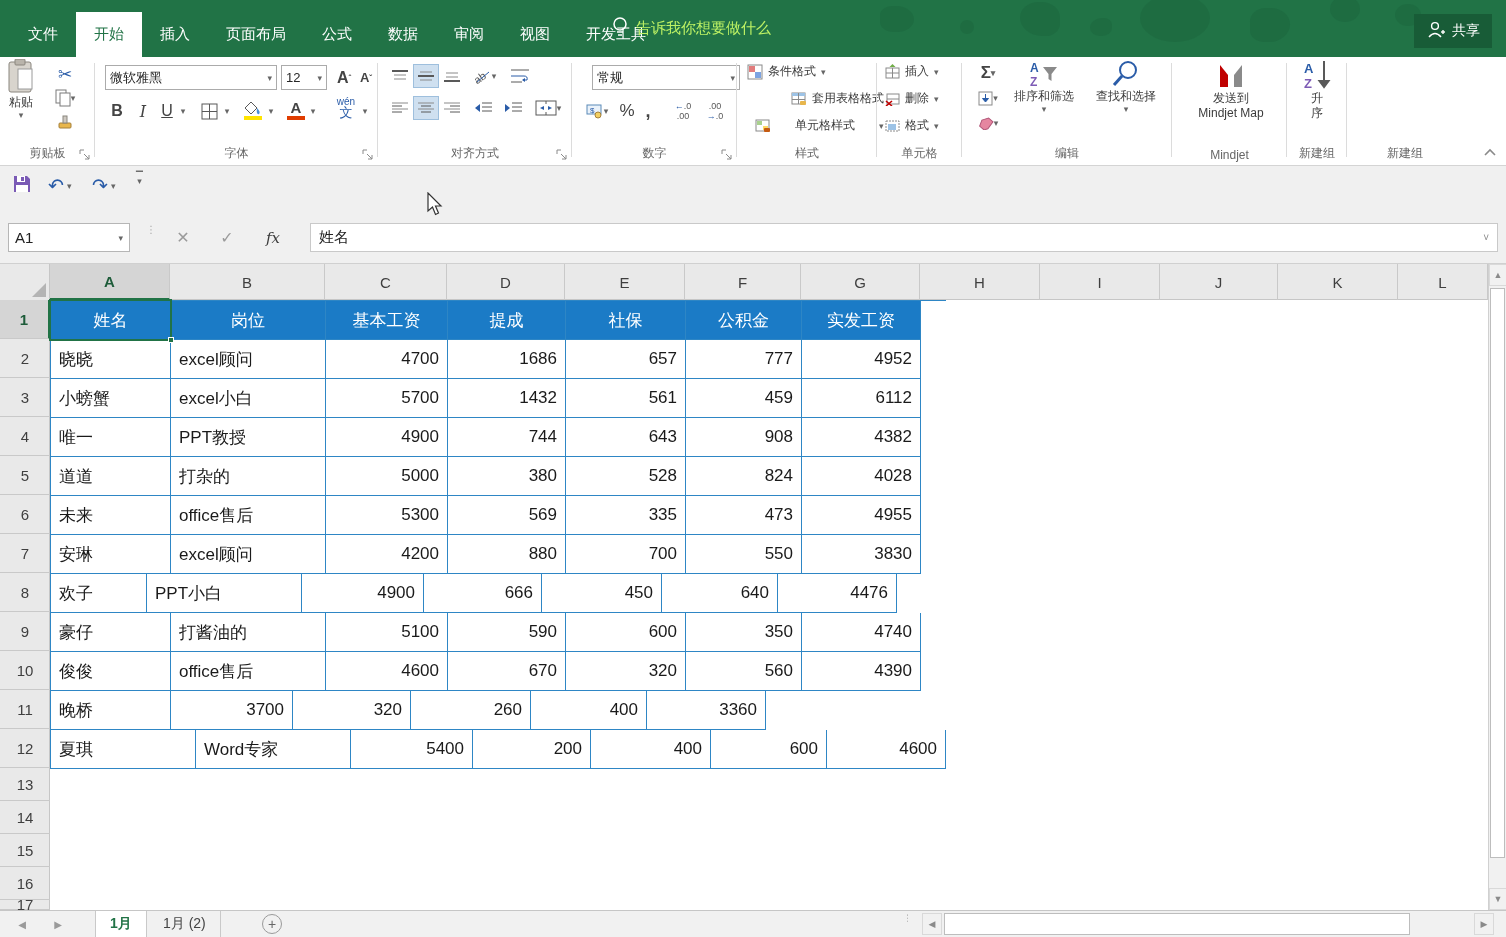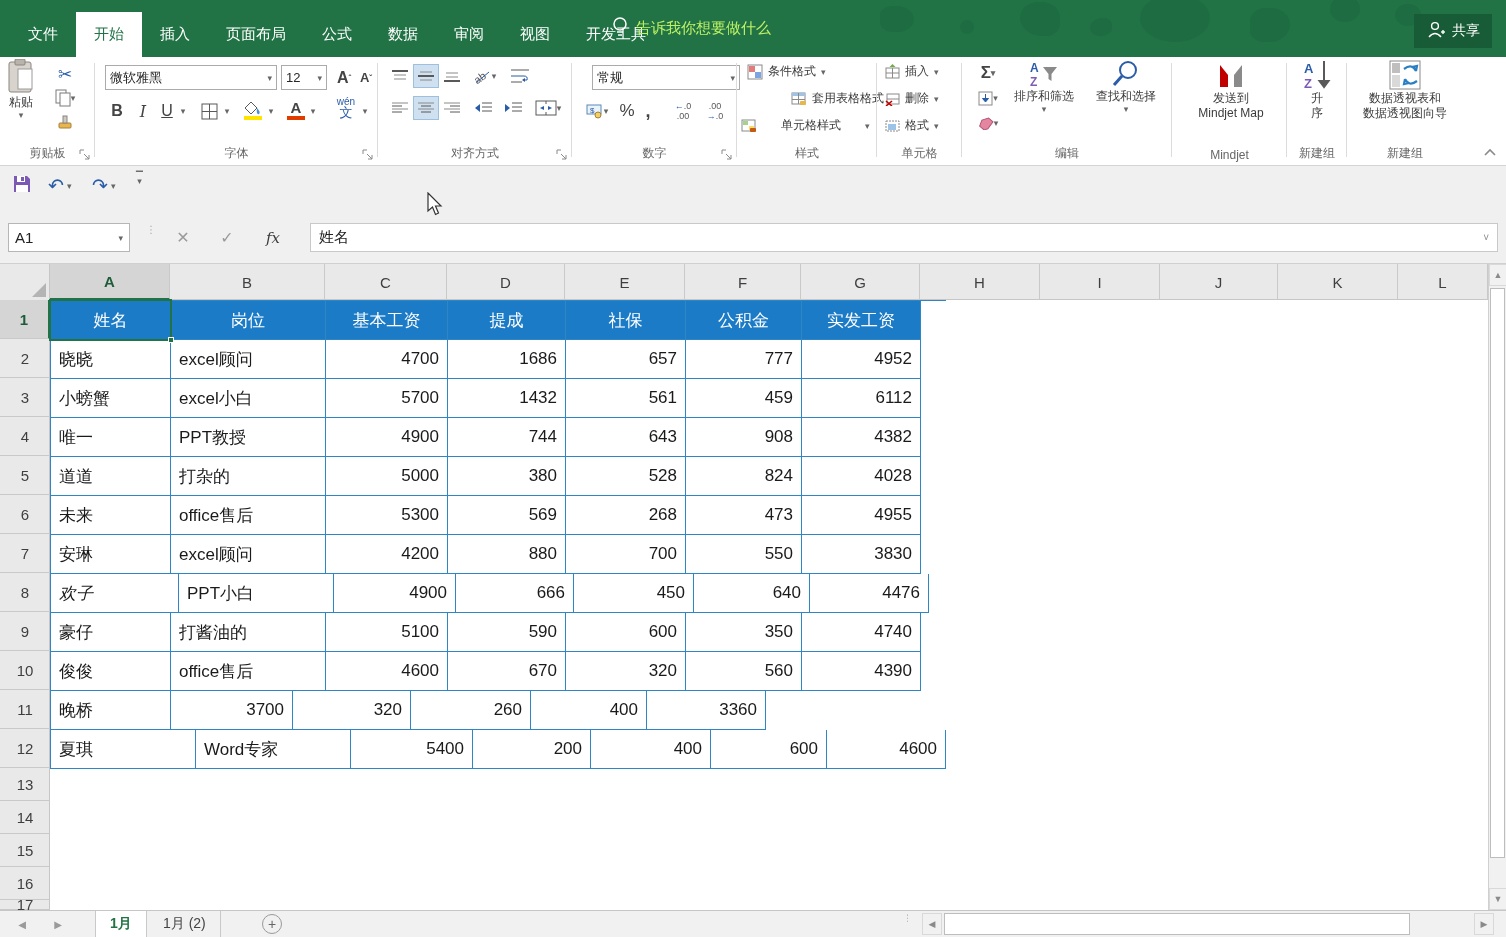--- a/index.html
+++ b/index.html
@@ -388,21 +388,21 @@
         <svg width="16" height="16" viewBox="0 0 16 16">
             <rect x="1" y="2" width="13" height="11" fill="#fff" stroke="#8a8a8a"></rect>
             <rect x="1" y="2" width="13" height="3" fill="#9dc3e6"></rect>
             <line x1="1" y1="8.5" x2="14" y2="8.5" stroke="#8a8a8a"></line>
             <line x1="7.5" y1="2" x2="7.5" y2="13" stroke="#8a8a8a"></line>
             <rect x="9" y="10" width="6" height="4" rx="1" fill="#e8b64c"></rect>
           </svg>
         <span>套用表格格式</span>
           <span class="dd">▾</span>
       </div>
-      <div class="stackbtn" style="left:4px;top:60px;gap:24px;">
+      <div class="stackbtn" style="left:18px;top:60px;gap:24px;">
         <svg width="16" height="16" viewBox="0 0 16 16">
             <rect x="1" y="2" width="13" height="11" fill="#fff" stroke="#8a8a8a"></rect>
             <rect x="2" y="3" width="5" height="4" fill="#a9d18e"></rect>
             <rect x="8" y="8" width="5" height="4" fill="#ffd966"></rect>
             <rect x="9" y="10" width="6" height="4" rx="1" fill="#c55a11"></rect>
           </svg>
         <span>单元格样式</span>
           <span class="dd">▾</span>
       </div>
       <div class="glabel">样式</div>
@@ -498,31 +498,20 @@
           <path d="M22 2 v22 M22 28 l-4.5 -6 h9z" stroke="#595959" fill="#595959" stroke-width="2"></path>
         </svg>
         <span class="cap">升</span>
         <span class="cap">序</span>
       </div>
       <div class="glabel">新建组</div>
       <div class="gsep" style="left:59px;"></div>
     </div>
 
     <div class="group" style="left:1347px;width:116px;">
-      <div class="bigbtn" style="left:8px;width:100px;">
-        <svg width="34" height="32" viewBox="0 0 34 32">
-            <rect x="2" y="2" width="30" height="28" fill="#fff" stroke="#8a8a8a"></rect>
-            <rect x="4" y="4" width="8" height="10" fill="#bfbfbf"></rect>
-            <rect x="4" y="16" width="8" height="12" fill="#d9d9d9"></rect>
-            <path d="M16 10 q8 -6 12 2 M28 12 l1 -5 -5 1" fill="none" stroke="#2a7fc4" stroke-width="2.2"></path>
-            <path d="M29 22 q-8 6 -12 -2 M17 20 l-1 5 5 -1" fill="none" stroke="#2a7fc4" stroke-width="2.2"></path>
-          </svg>
-        <span class="cap">数据透视表和</span>
-        <span class="cap">数据透视图向导</span>
-      </div>
       <div class="glabel">新建组</div>
     </div>
 
     <div class="icbtn" style="left:1480px;top:85px;width:20px;height:20px;color:#8a8a8a;">
       <svg width="12" height="8" viewBox="0 0 12 8">
           <path d="M1 7 L6 2 L11 7" fill="none" stroke="#8a8a8a" stroke-width="1.6"></path>
         </svg>
     </div>
 
     <div id="cursor">
@@ -643,35 +632,35 @@
           <div class="cell num" style="width: 118px;">380</div>
           <div class="cell num" style="width: 120px;">528</div>
           <div class="cell num" style="width: 116px;">824</div>
           <div class="cell num" style="width: 119px;">4028</div>
         </div>
         <div class="trow ">
           <div class="cell txt" style="width: 120px;">未来</div>
           <div class="cell txt" style="width: 155px;">office售后</div>
           <div class="cell num" style="width: 122px;">5300</div>
           <div class="cell num" style="width: 118px;">569</div>
-          <div class="cell num" style="width: 120px;">268</div>
+          <div class="cell num" style="width: 120px;">335</div>
           <div class="cell num" style="width: 116px;">473</div>
           <div class="cell num" style="width: 119px;">4955</div>
         </div>
         <div class="trow ">
           <div class="cell txt" style="width: 120px;">安琳</div>
           <div class="cell txt" style="width: 155px;">excel顾问</div>
           <div class="cell num" style="width: 122px;">4200</div>
           <div class="cell num" style="width: 118px;">880</div>
           <div class="cell num" style="width: 120px;">700</div>
           <div class="cell num" style="width: 116px;">550</div>
           <div class="cell num" style="width: 119px;">3830</div>
         </div>
         <div class="trow ">
-          <div class="cell txt" style="width: 128px; font-style: italic;">欢子</div>
+          <div class="cell txt" style="width: 96px;">欢子</div>
           <div class="cell txt" style="width: 155px;">PPT小白</div>
           <div class="cell num" style="width: 122px;">4900</div>
           <div class="cell num" style="width: 118px;">666</div>
           <div class="cell num" style="width: 120px;">450</div>
           <div class="cell num" style="width: 116px;">640</div>
           <div class="cell num" style="width: 119px;">4476</div>
         </div>
         <div class="trow ">
           <div class="cell txt" style="width: 120px;">豪仔</div>
           <div class="cell txt" style="width: 155px;">打酱油的</div>

